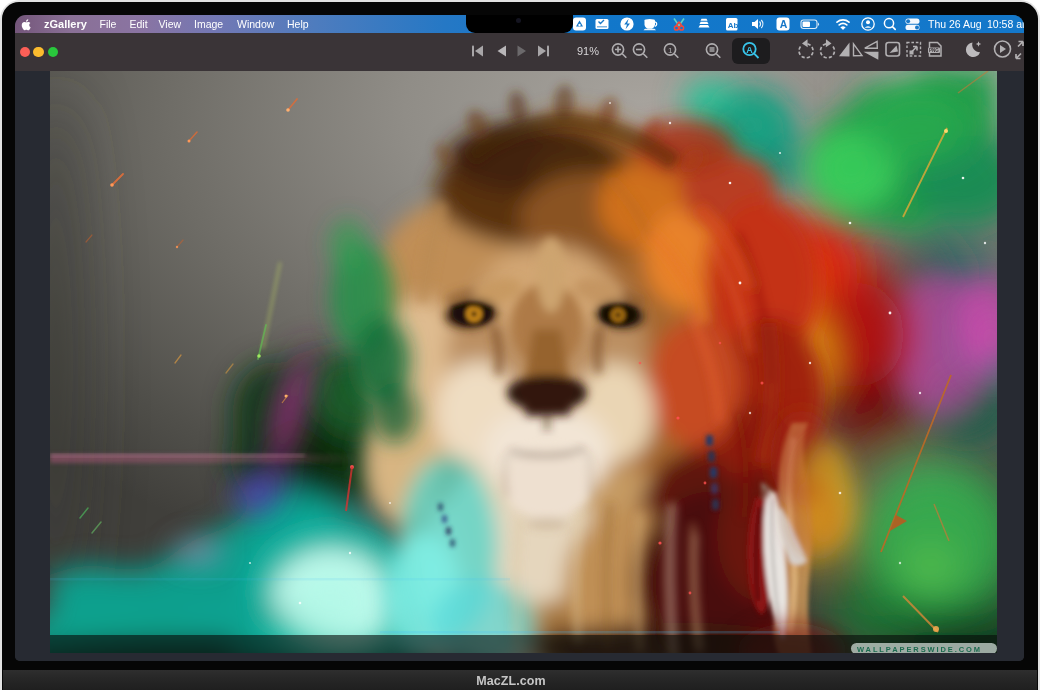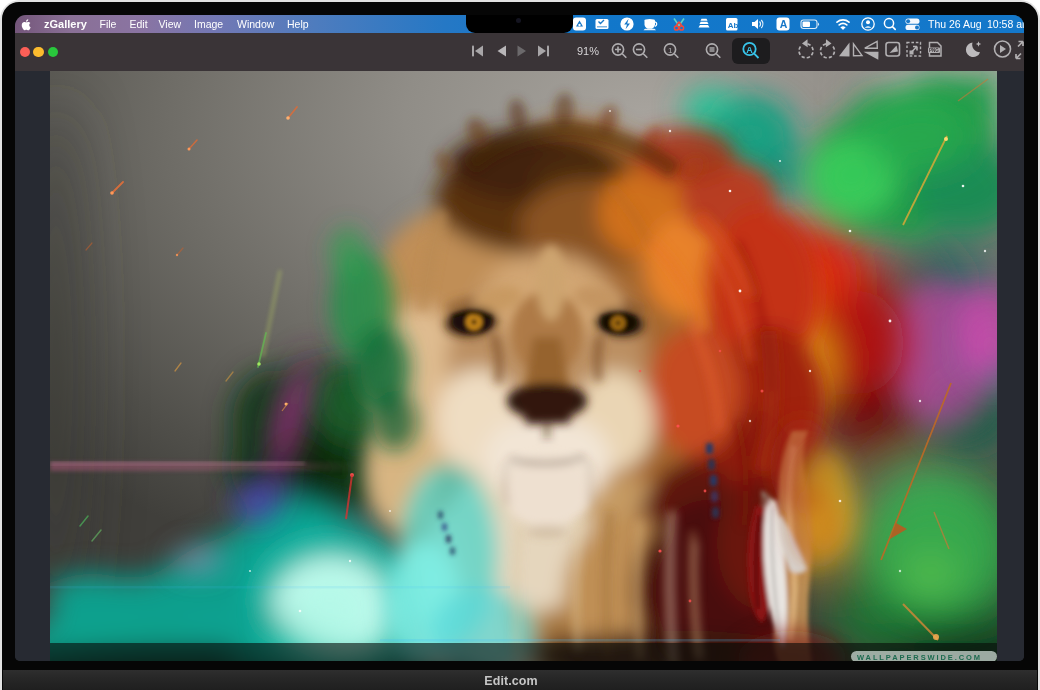--- a/index.html
+++ b/index.html
@@ -18,28 +18,28 @@
   .menubar{position:absolute;left:0;top:0;width:1009px;height:18px;
        background:linear-gradient(90deg,#74567a 0px,#8a7096 55px,#8a74a2 125px,
         #7378b4 200px,#4e7cbe 300px,#2578c5 430px,#1277ca 540px,#1478ca 1009px);}
   .notch{position:absolute;left:451px;top:0;width:107px;height:18px;background:#000;
        border-radius:0 0 9px 9px;}
   .cam{position:absolute;left:501px;top:3px;width:5px;height:5px;border-radius:50%;background:#141420;}
   .titlebar{position:absolute;left:0;top:18px;width:1009px;height:38px;background:#3a3437;}
   .tl{position:absolute;top:31.5px;width:10.4px;height:10.4px;border-radius:50%;}
   .fname{position:absolute;left:57px;top:30px;color:#eceaec;font-size:11.3px;font-weight:bold;letter-spacing:-0.1px;white-space:nowrap;}
   .canvas{position:absolute;left:0;top:56px;width:1009px;height:590px;background:#272a32;}
-  .art{position:absolute;left:35px;top:56px;width:984px;height:590px;}
+  .art{position:absolute;left:35px;top:48px;width:984px;height:590px;}
 </style>
 </head>
 <body>
 <div class="alu"></div>
 <div class="bezel"></div>
 <div class="chin"></div>
-<div class="maczl">Edit.com</div>
+<div class="maczl">MacZL.com</div>
 <div class="screen">
   <div class="canvas"></div>
   <div class="art" id="art">
   <svg width="947" height="590" viewBox="0 0 947 590">
     <defs>
       <radialGradient id="bg" cx="63%" cy="8%" r="85%">
         <stop offset="0%" stop-color="#a8a49e"></stop>
         <stop offset="30%" stop-color="#908d87"></stop>
         <stop offset="60%" stop-color="#6e6c66"></stop>
         <stop offset="85%" stop-color="#504f4a"></stop>

